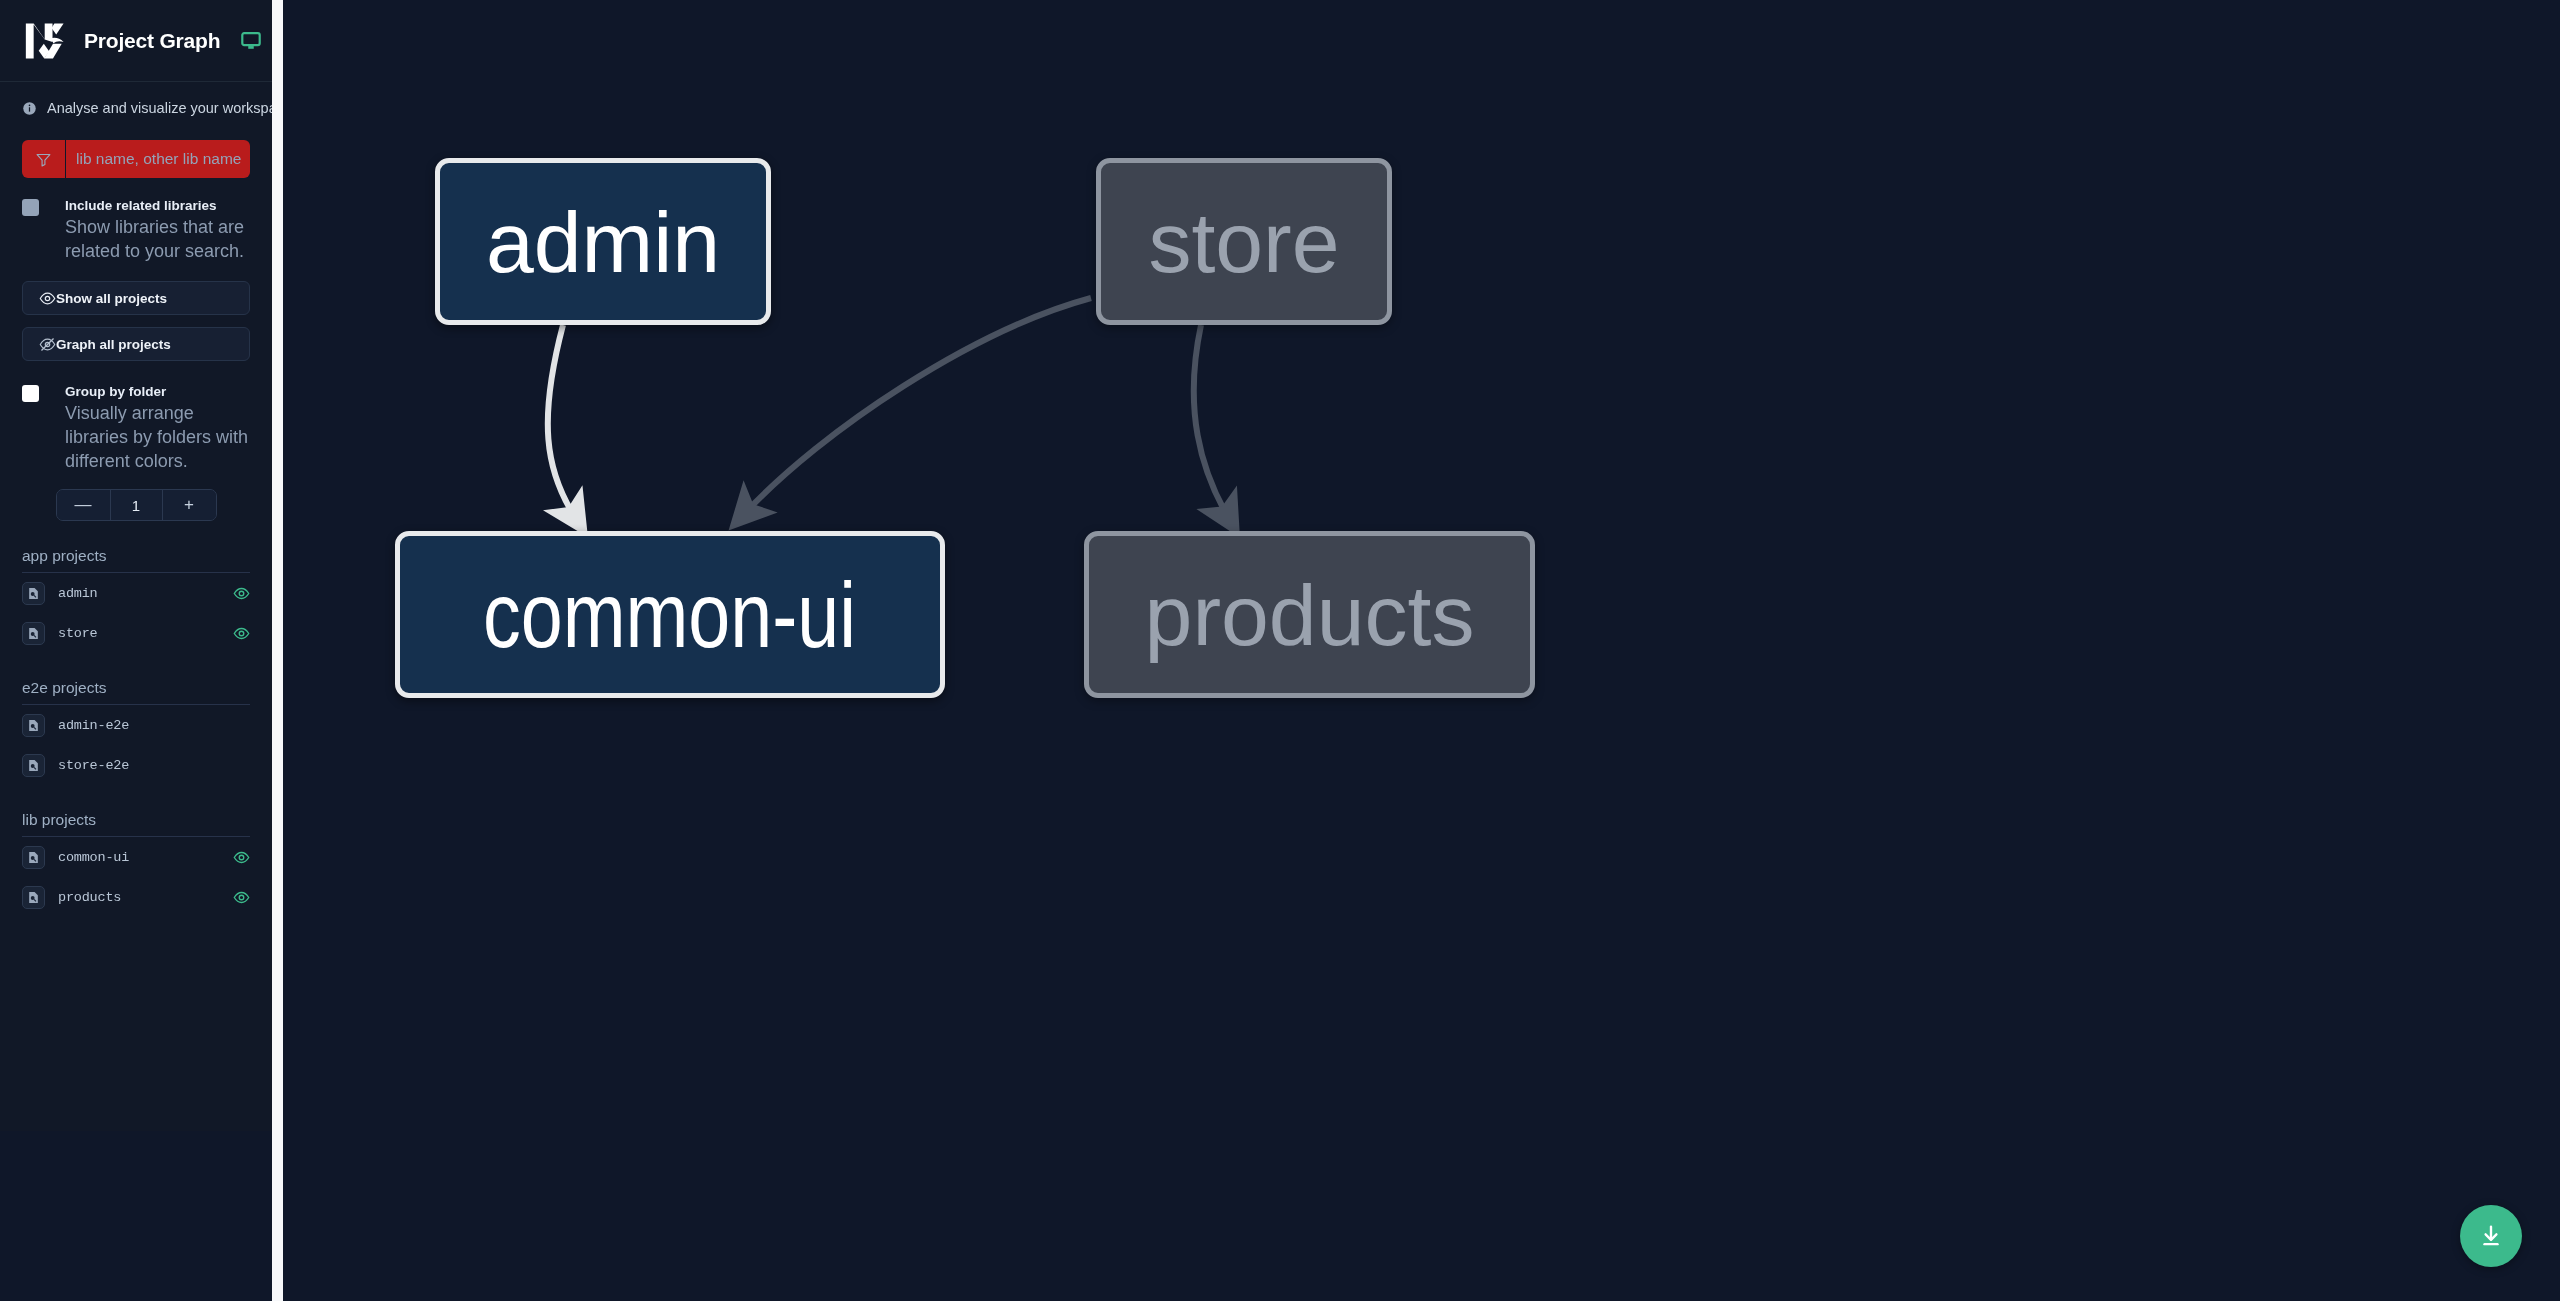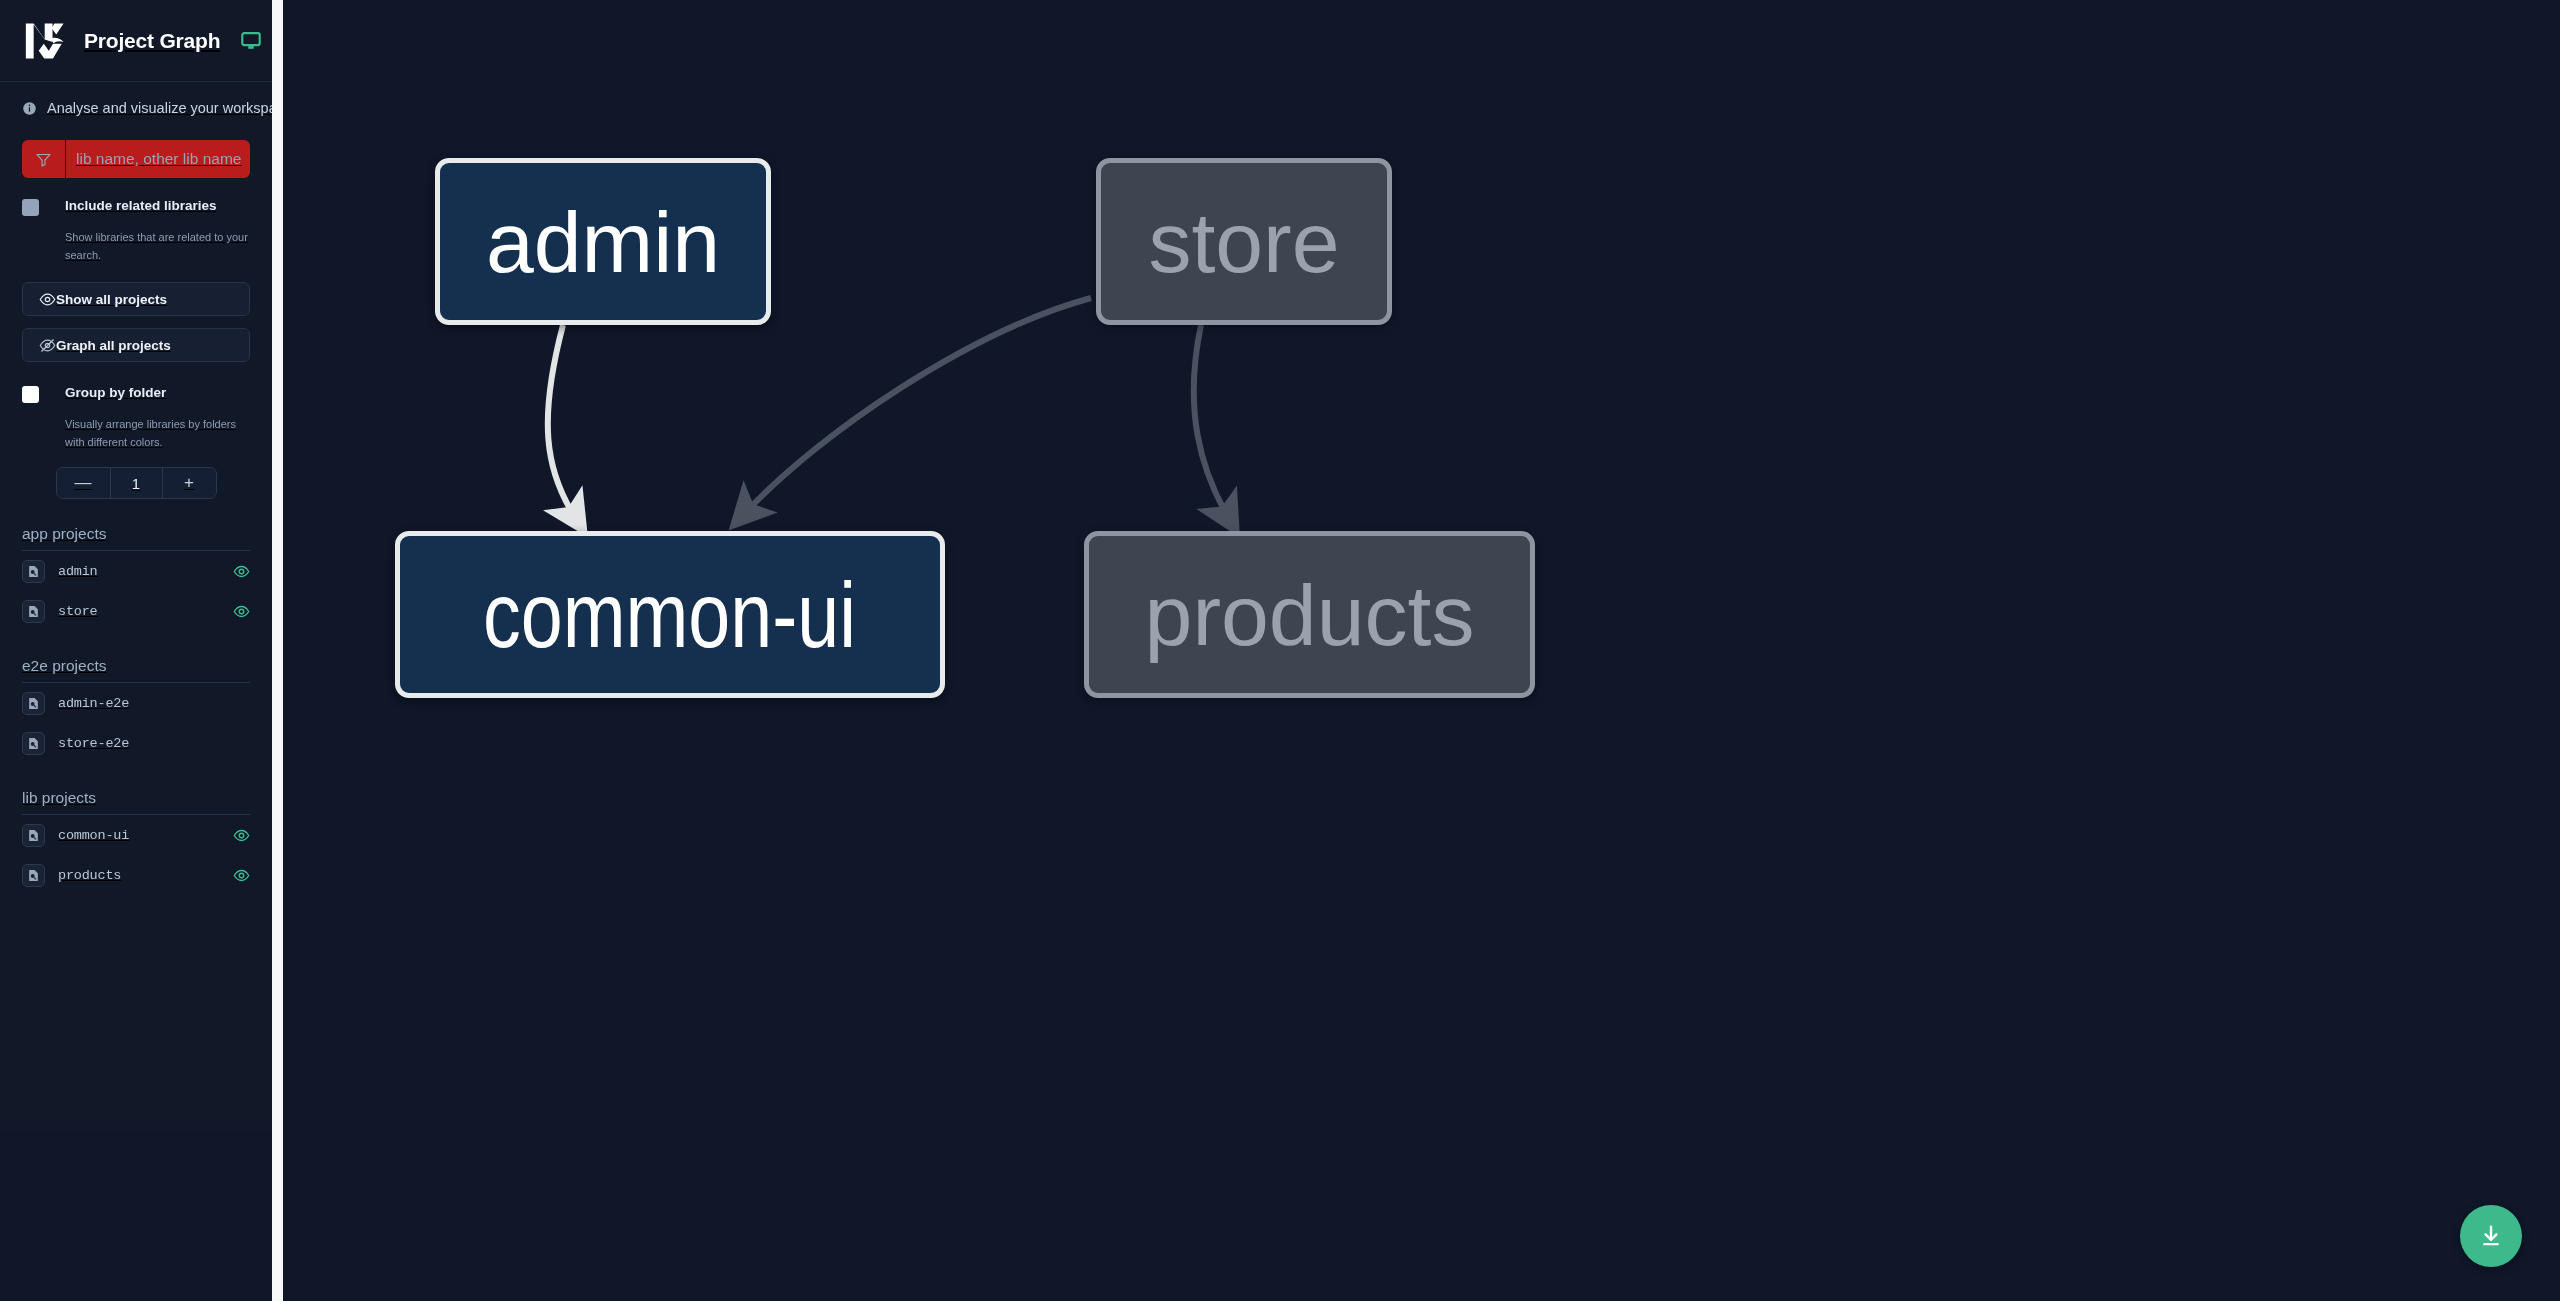--- a/index.html
+++ b/index.html
@@ -11,21 +11,20 @@
   }
   #app { position: relative; width: 2560px; height: 1301px; background: #0f1729; display: flex; }
 
   
   .sidebar {
     position: relative;
     width: 272px; height: 1131px;
     background: #111827;
     flex: 0 0 272px;
     overflow: hidden;
-    text-decoration: underline;
   }
   .sidebar-header {
     height: 82px;
     display: flex; align-items: center;
     padding: 0 24px;
     border-bottom: 1px solid #1f2937;
     gap: 14px;
   }
   .nx-logo { width: 46px; height: 46px; flex: 0 0 46px; display:block; }
   .app-title {
@@ -77,21 +76,21 @@
     background: #94a3b8;
   }
   .cbox.white { background: #ffffff; }
   .cbox.checked {
     background: #3cba8c;
     display:flex; align-items:center; justify-content:center;
   }
   .cbox.checked svg { width: 13px; height: 13px; }
   .check-texts { display:flex; flex-direction: column; }
   .check-title { color: #e8eef7; font-size: 13.5px; font-weight: 700; line-height: 17px; }
-  .check-desc { color: #8c9bb0; font-size: 11px; line-height: 18px; margin-top: 14px; max-width: 195px; }
+  .check-desc { color: #8c9bb0; font-size: 18px; line-height: 24px; margin-top: 1px; max-width: 195px; }
 
   .btn-block {
     margin: 12px 22px 0 22px;
     height: 34px;
     background: #172033;
     border: 1px solid #263349;
     border-radius: 6px;
     display: flex; align-items: center; 
     padding: 0 16px;
     cursor: pointer;

